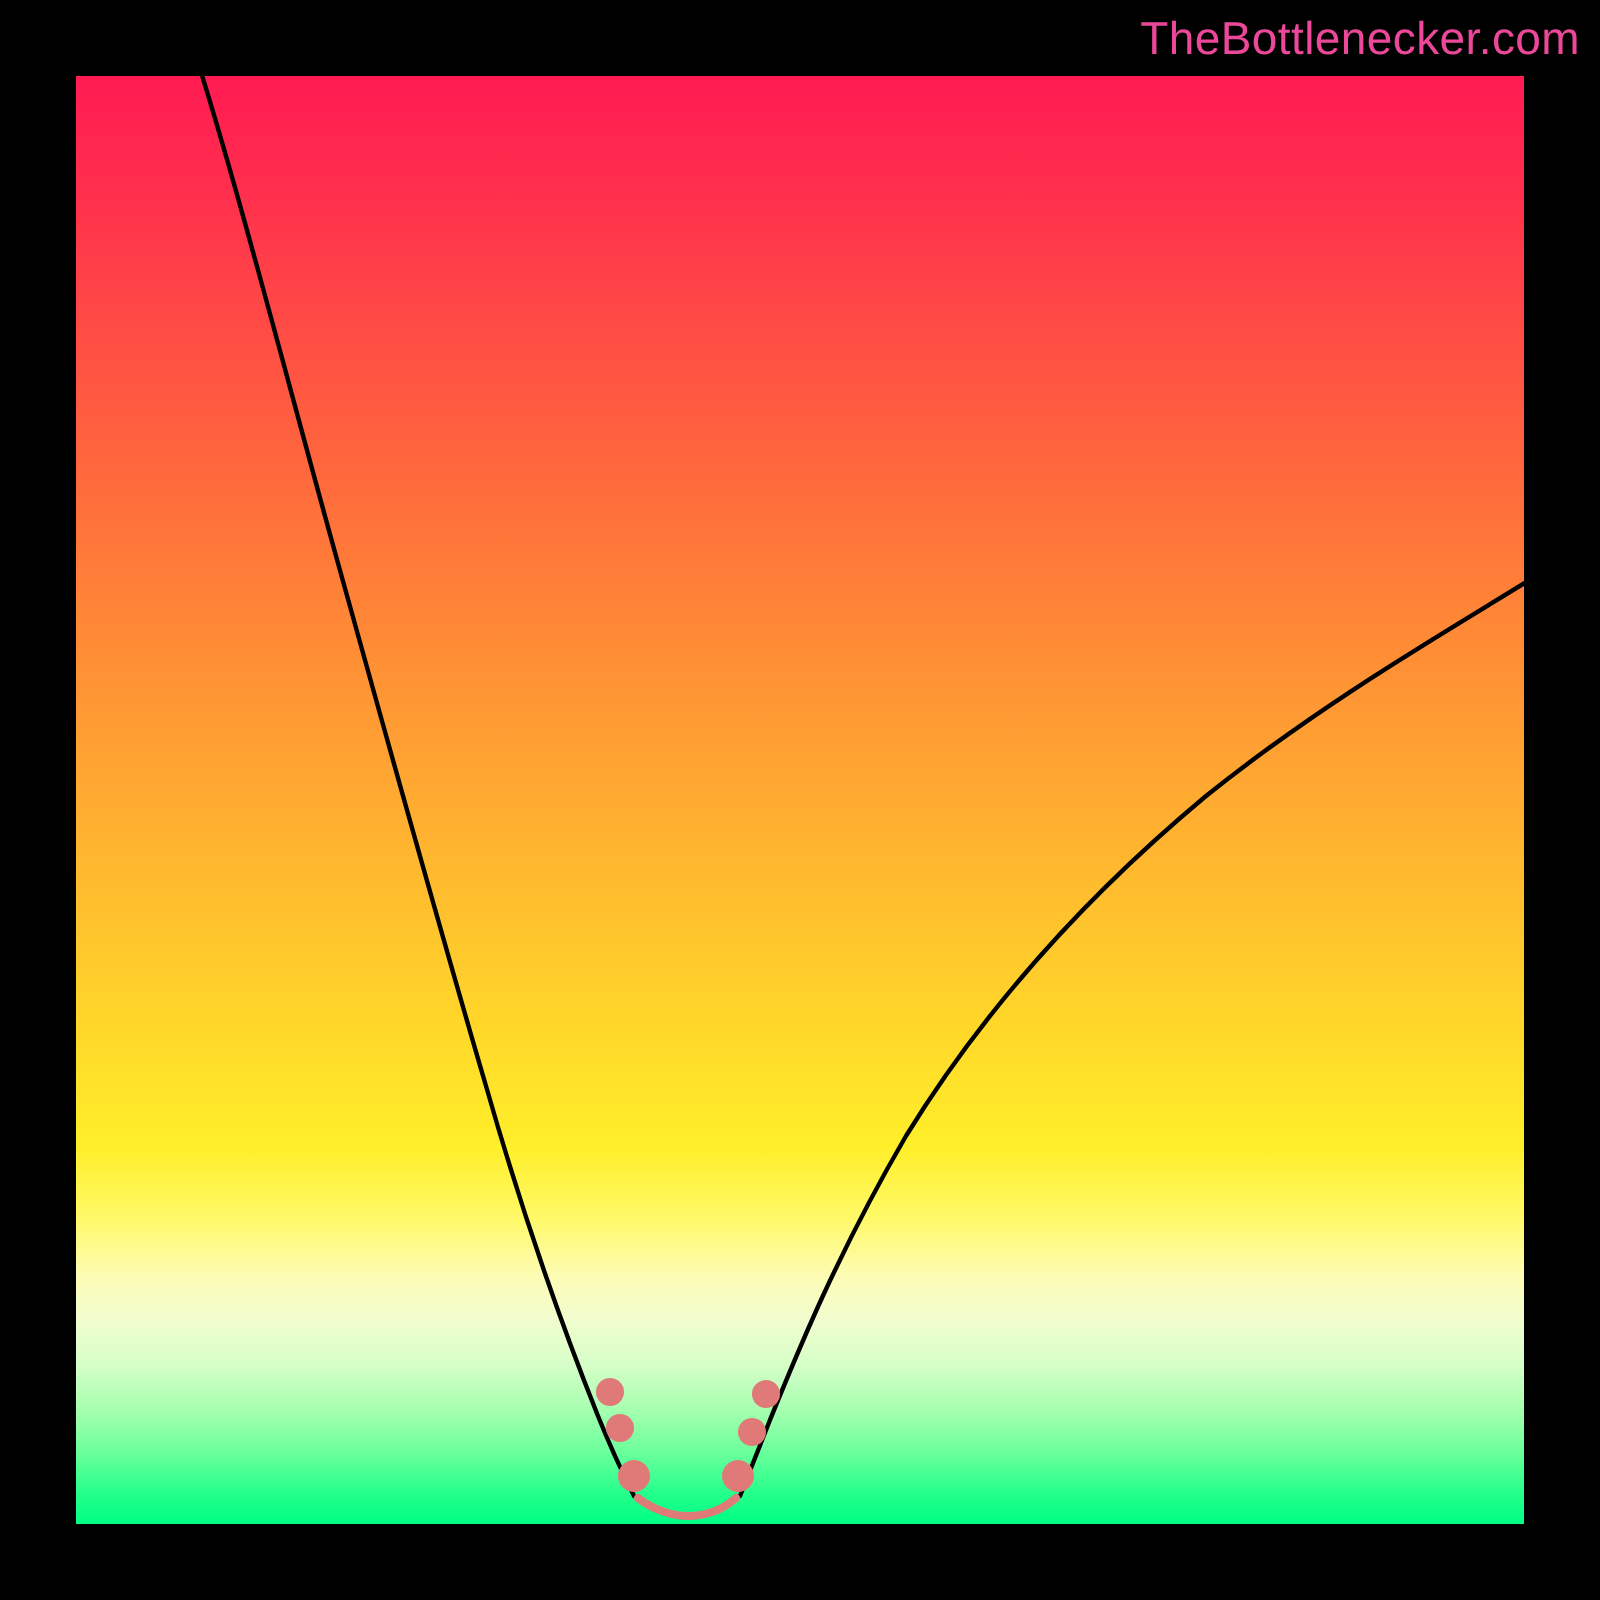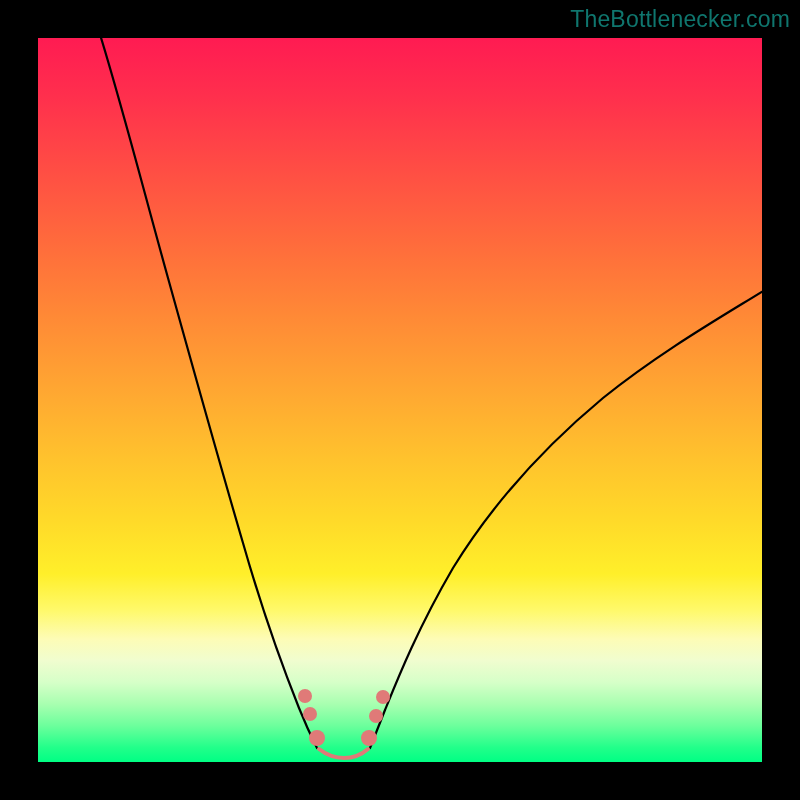--- a/index.html
+++ b/index.html
@@ -72,21 +72,21 @@
   svg.curves .node-stroke {
     fill: none;
     stroke: #e07a78;
     stroke-width: 4;
     stroke-linecap: round;
   }
   .watermark {
     position: absolute;
     top: 6px;
     right: 10px;
-    color: #0f766e;
+    color: #ec4899;
     font-size: 23px;
     letter-spacing: 0.2px;
   }
 </style>
 </head>
 <body>
 
 <div class="frame">
   <div class="plot-area">
     <div class="gradient"></div>

